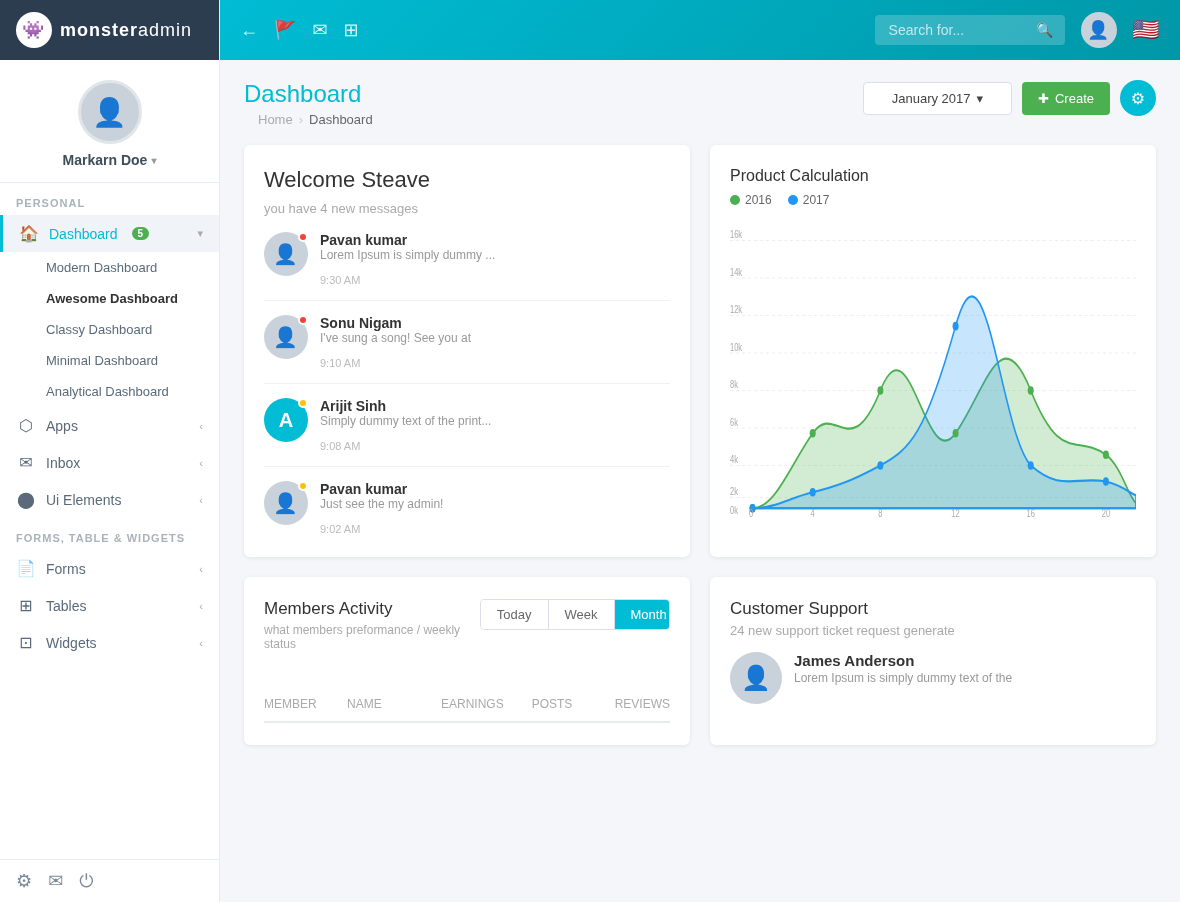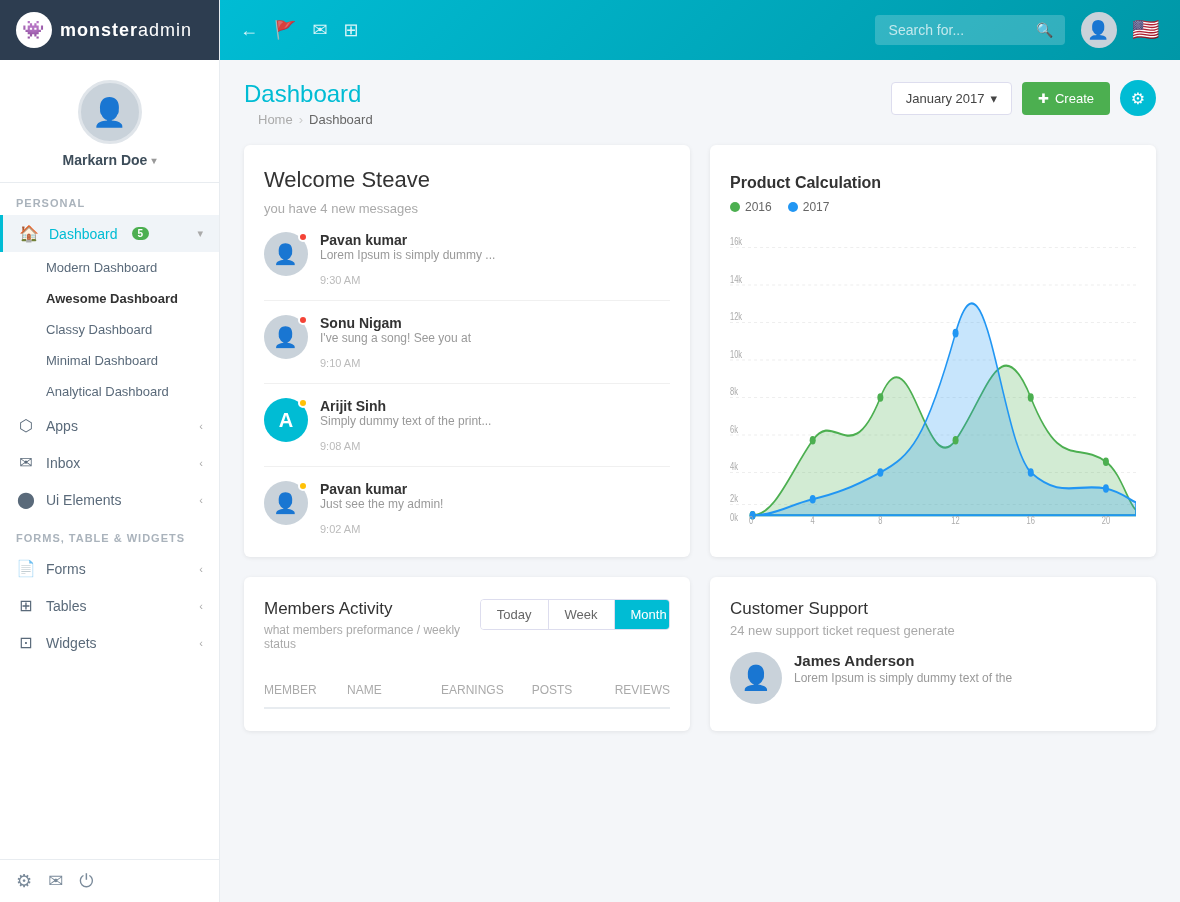--- a/index.html
+++ b/index.html
@@ -140,21 +140,21 @@
     .dash-header {
       display: flex; align-items: flex-start; justify-content: space-between; margin-bottom: 18px;
     }
     .dash-title { font-size: 24px; font-weight: 300; color: #00bcd4; }
     .breadcrumb { font-size: 13px; color: #aaa; margin-top: 4px; display: flex; align-items: center; gap: 6px; margin-left: 14px; }
     .breadcrumb .sep { color: #ccc; }
     .breadcrumb .current { color: #666; }
     .dash-actions { display: flex; gap: 10px; align-items: center; }
     .date-btn {
       background: #fff; border: 1px solid #dde; border-radius: 4px;
-      padding: 8px 14px; font-size: 13px; color: #444; cursor: pointer;
+      padding: 8px 28px; font-size: 13px; color: #444; cursor: pointer;
       display: flex; align-items: center; gap: 6px;
     }
     .create-btn {
       background: #4caf50; color: #fff; border: none; border-radius: 4px;
       padding: 9px 16px; font-size: 13px; cursor: pointer;
       display: flex; align-items: center; gap: 6px;
     }
     .settings-btn {
       width: 36px; height: 36px; border-radius: 50%;
       background: #00bcd4; color: #fff; border: none;
@@ -208,32 +208,32 @@
     .msg-text { font-size: 12px; color: #999; }
     .msg-time { font-size: 11px; color: #bbb; margin-top: 12px; }
     .msg-initial {
       width: 44px; height: 44px; border-radius: 50%;
       background: #00bcd4; color: #fff;
       display: flex; align-items: center; justify-content: center;
       font-size: 20px; font-weight: 600; flex-shrink: 0; position: relative;
     }
 
     
-    .chart-title { font-size: 16px; font-weight: 700; color: #333; margin-bottom: 8px; margin-top: 7px; }
+    .chart-title { font-size: 16px; font-weight: 400; color: #333; margin-bottom: 8px; }
     .chart-legend { display: flex; gap: 16px; margin-bottom: 12px; }
     .legend-item { display: flex; align-items: center; gap: 5px; font-size: 12px; color: #666; }
     .legend-dot { width: 10px; height: 10px; border-radius: 50%; }
 
     .chart-area { width: 100%; height: 300px; position: relative; }
     .chart-svg { width: 100%; height: 100%; }
 
     
     .bottom-two { display: grid; grid-template-columns: 1fr 1fr; gap: 20px; }
     .section-title { font-size: 17px; font-weight: 500; color: #333; margin-bottom: 4px; }
-    .section-sub { font-size: 12px; color: #aaa; margin-bottom: 16px; }
+    .section-sub { font-size: 12px; color: #aaa; margin-bottom: 30px; }
     .tab-group { display: flex; border: 1px solid #dde; border-radius: 4px; overflow: hidden; }
     .tab-btn {
       padding: 7px 16px; font-size: 13px; color: #666; cursor: pointer; background: #fff;
       border: none; border-right: 1px solid #dde;
     }
     .tab-btn:last-child { border-right: none; }
     .tab-btn.active { background: #00bcd4; color: #fff; }
 
     .table-header {
       display: grid; grid-template-columns: 1fr 1.2fr 1fr 1fr 1fr;

